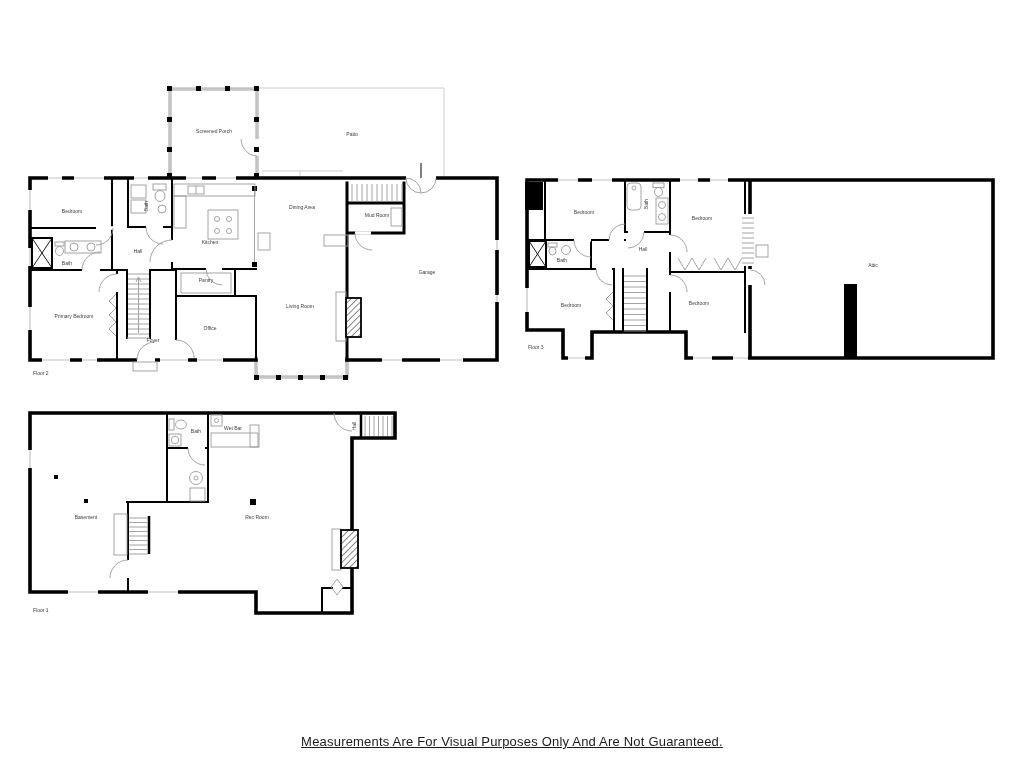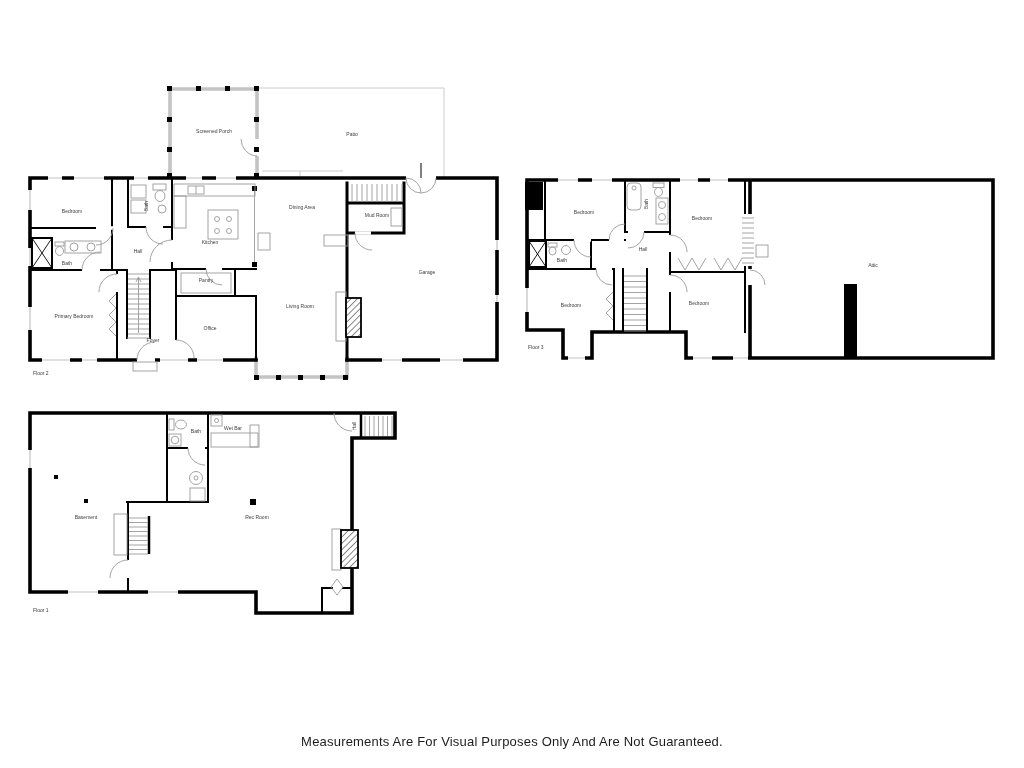--- a/index.html
+++ b/index.html
@@ -19,21 +19,21 @@
   
   .wwW{stroke:#fff;stroke-width:4.6;fill:none;stroke-linecap:butt;}
   .wwG{stroke:#c2c2c2;stroke-width:1.2;fill:none;stroke-linecap:butt;}
   
   .fx{stroke:#9a9a9a;stroke-width:0.9;fill:none;}
   .pat{stroke:#cccccc;stroke-width:1;fill:none;}
   .blk{fill:#000;stroke:none;}
   .lbl{font:5px "Liberation Sans", sans-serif;fill:#3d3d3d;text-anchor:middle;}
   .lblf{font:5px "Liberation Sans", sans-serif;fill:#3d3d3d;text-anchor:start;}
   #disclaimer{position:absolute;left:0;top:734px;width:1024px;text-align:center;
-      font-size:13px;color:#1c1c1c;letter-spacing:0.2px;}
+      font-size:13px;color:#1c1c1c;letter-spacing:0.2px;text-decoration:underline;}
 </style>
 </head>
 <body>
 
 <svg width="1024" height="768" viewBox="0 0 1024 768">
   <defs>
     <pattern id="hatch" width="4.5" height="4.5" patternUnits="userSpaceOnUse" patternTransform="rotate(45)">
       <rect width="4.5" height="4.5" fill="#fff"></rect>
       <line x1="0" y1="0" x2="0" y2="4.5" stroke="#4a4a4a" stroke-width="1.3"></line>
     </pattern>

